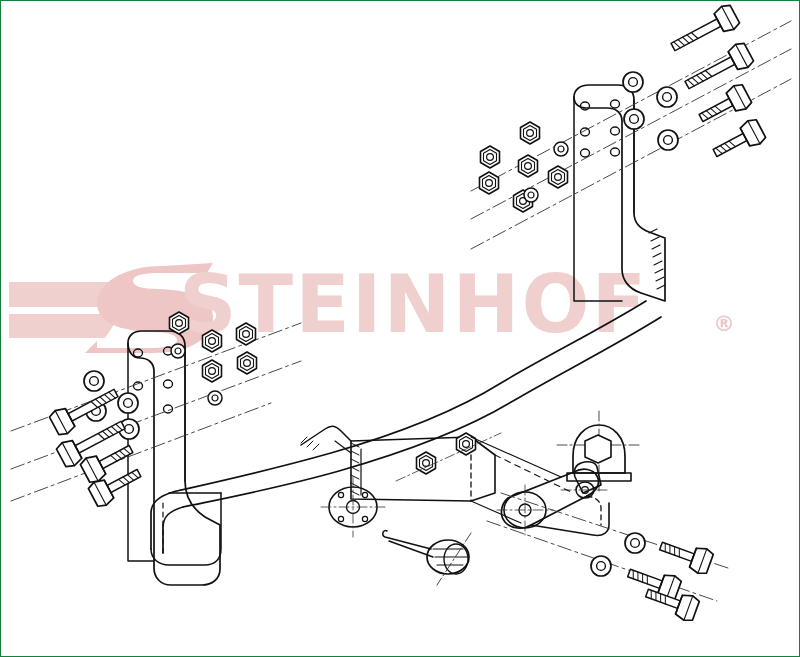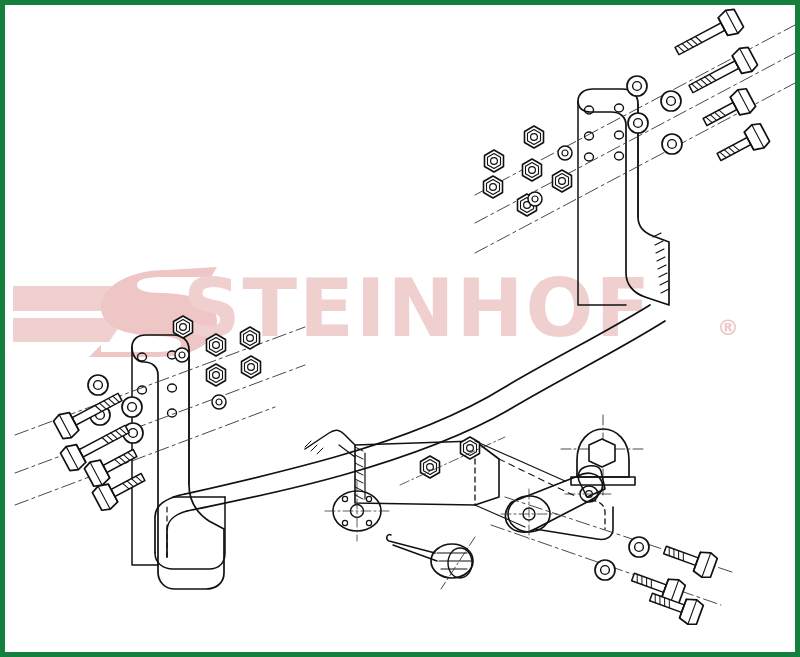--- a/index.html
+++ b/index.html
@@ -1,18 +1,18 @@
 <!DOCTYPE html>
 <html><head>
 <meta charset="utf-8">
 <style>
   html,body{margin:0;padding:0;background:#fff;}
   body{width:800px;height:657px;font-family:"Liberation Sans",sans-serif;}
   #stage{position:relative;width:800px;height:657px;overflow:hidden;background:#ffffff;
-         border:5px solid #15803d;box-sizing:border-box;}
+         border:1px solid #15803d;box-sizing:border-box;}
   #wm{position:absolute;left:0;top:0;width:800px;height:657px;pointer-events:none;}
   #art{position:absolute;left:0;top:0;width:800px;height:657px;}
   .wmtext{font-family:"DejaVu Sans",sans-serif;font-weight:bold;letter-spacing:2px;}
 </style>
 </head>
 <body>
 
 <div id="stage">
 
   <svg id="wm" viewBox="0 0 800 657">

